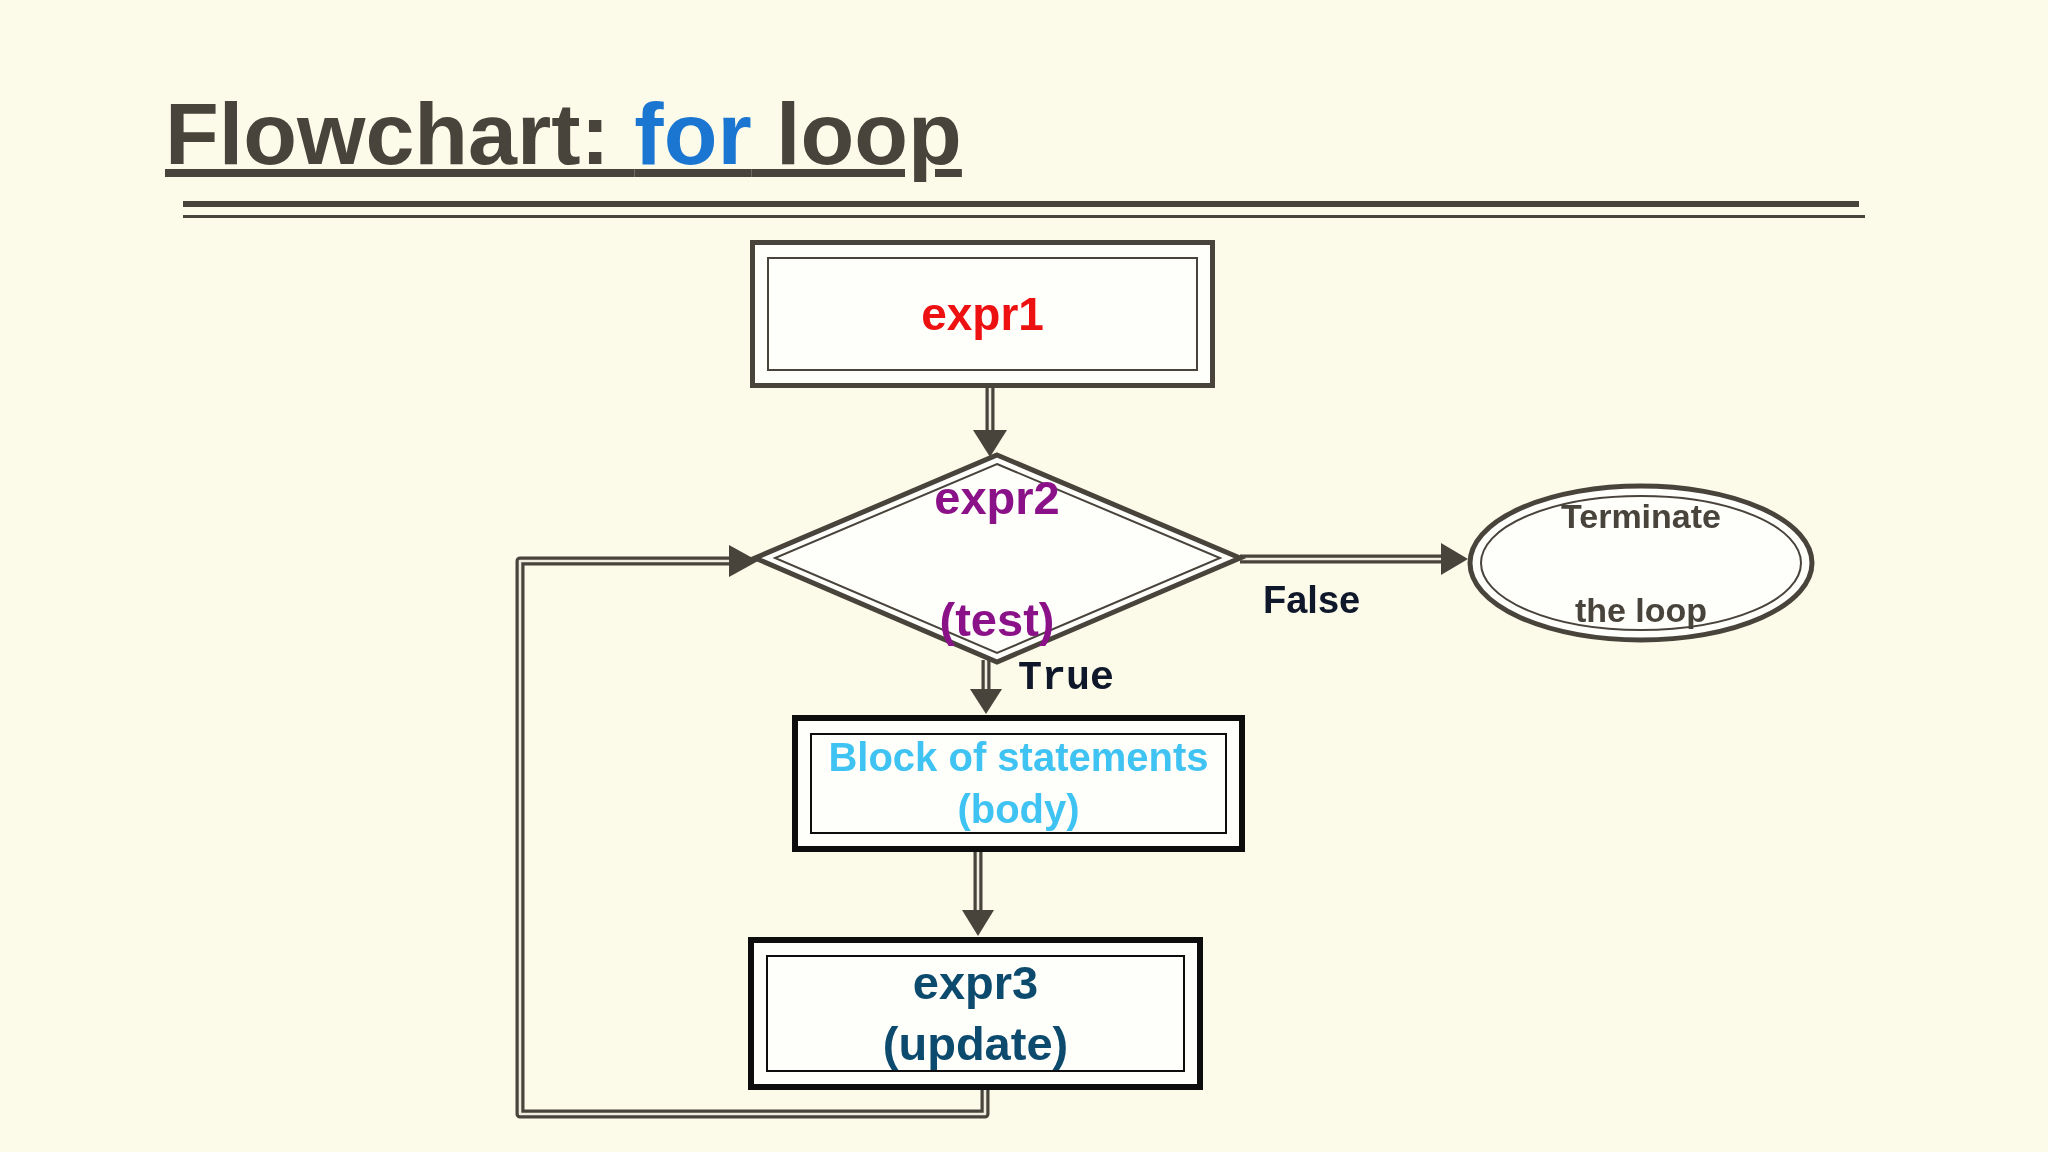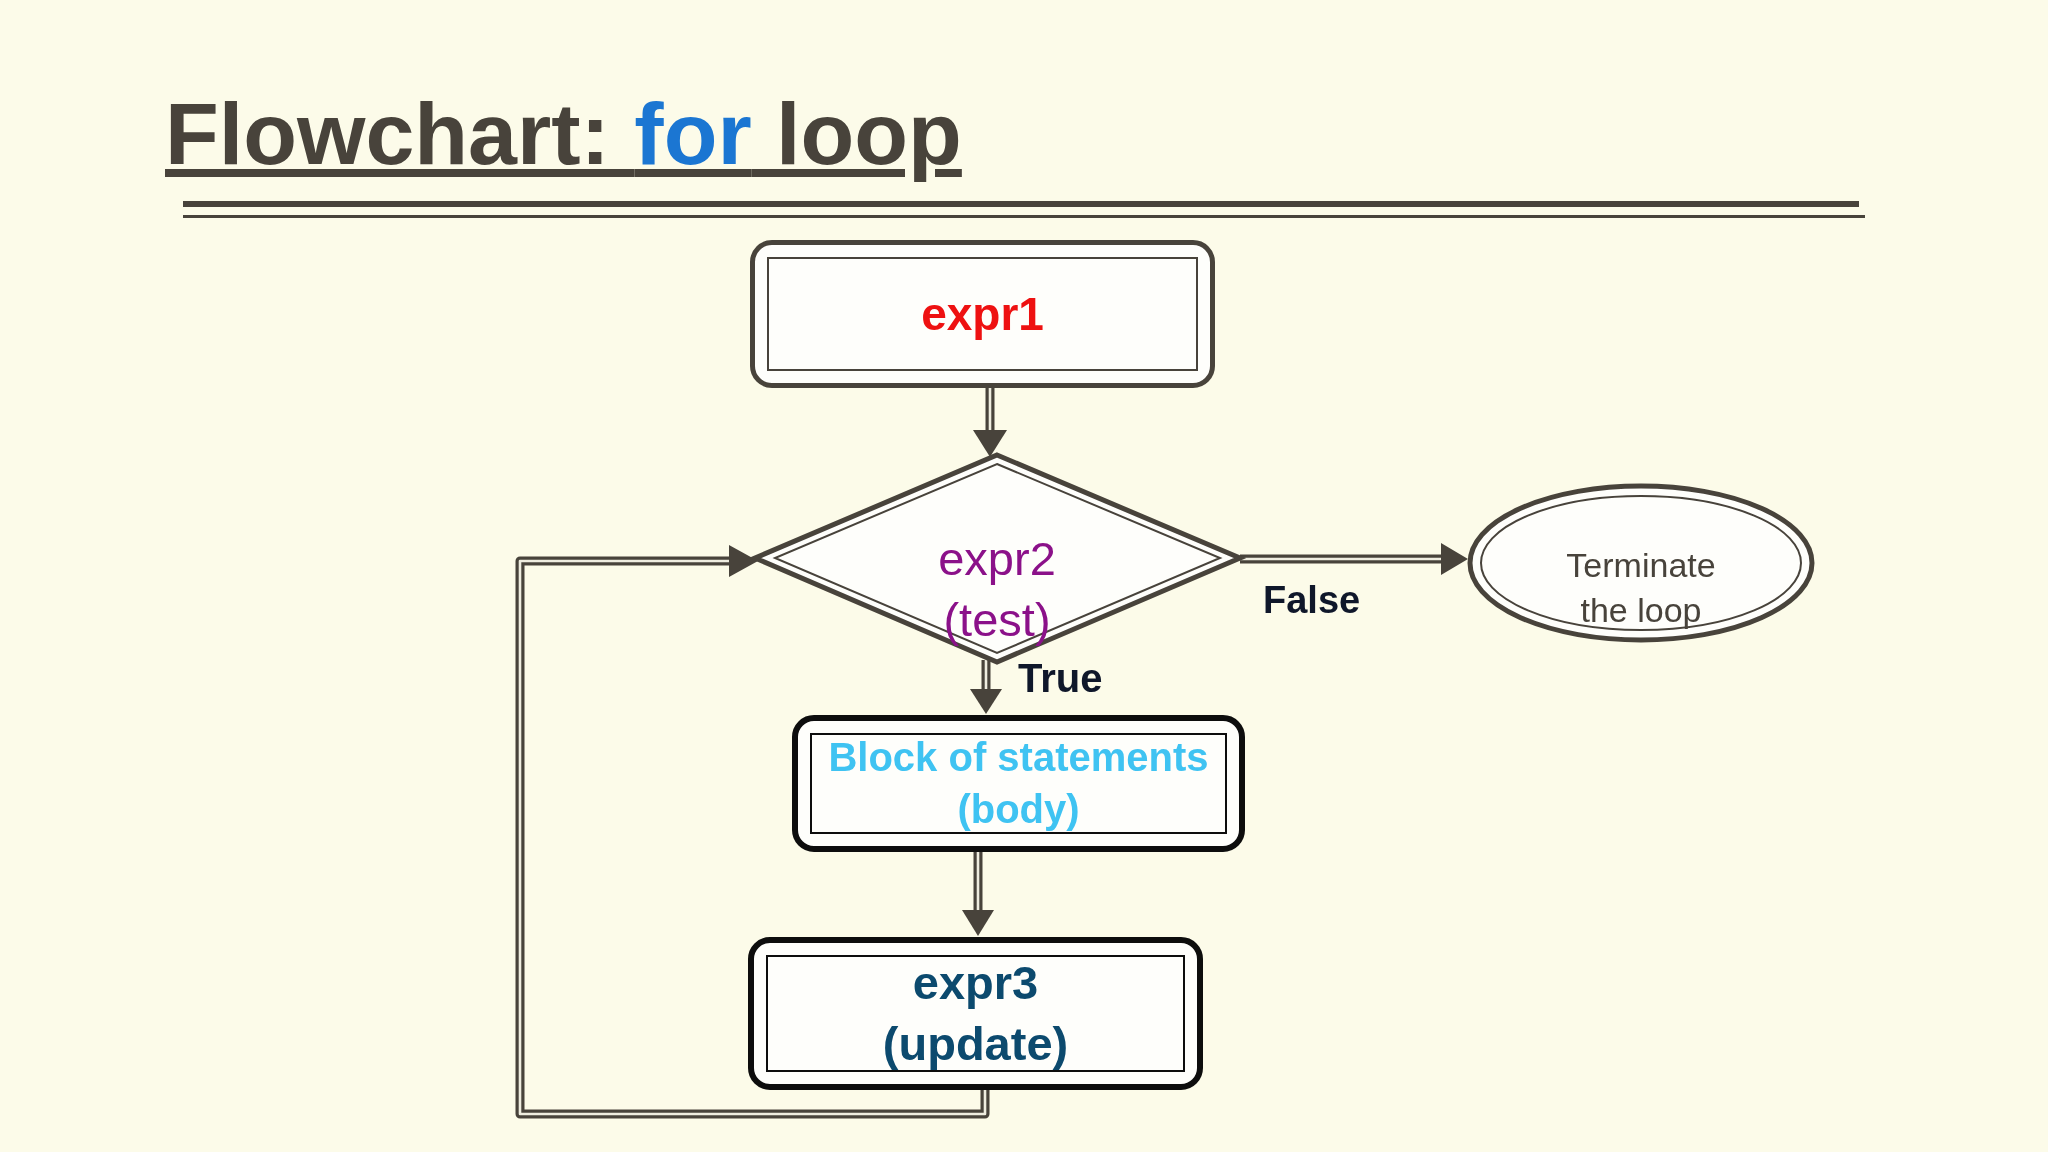--- a/index.html
+++ b/index.html
@@ -21,49 +21,48 @@
   #rule-thick{left:183px;top:201px;width:1676px;height:6px;}
   #rule-thin{left:183px;top:215px;width:1682px;height:2.5px;}
 
   
   #flow-svg{left:0;top:0;z-index:1;}
 
   
   .node-box{
     box-sizing:border-box;background:#FEFEFB;z-index:2;
     padding:12px;
-    border-radius:22px;
   }
   .node-box .inner{
     box-sizing:border-box;width:100%;height:100%;
     display:flex;flex-direction:column;align-items:center;justify-content:center;
     text-align:center;font-weight:bold;line-height:1.28;
   }
   .gray-border{border:5px solid #48433B;}
   .gray-border .inner{border:2px solid #48433B;}
   .black-border{border:6px solid #0D0D0D;}
   .black-border .inner{border:2.5px solid #0D0D0D;}
 
   #init-box{left:750px;top:240px;width:465px;height:148px;}
   #init-box .inner{font-size:46px;}
   #body-box{left:792px;top:715px;width:453px;height:137px;}
   #body-box .inner{font-size:40px;}
   #update-box{left:748px;top:937px;width:455px;height:153px;}
   #update-box .inner{font-size:47px;}
 
   
   .shape-label{
-    z-index:2;display:flex;flex-direction:column;align-items:center;justify-content:flex-end;
-    text-align:center;font-weight:normal;line-height:1.3;pointer-events:none;
+    z-index:2;display:flex;flex-direction:column;align-items:center;justify-content:space-between;
+    text-align:center;font-weight:bold;line-height:1.3;pointer-events:none;
   }
   #test-label{left:797px;top:467px;width:400px;height:183px;font-size:47px;}
   #terminate-label{left:1491px;top:494px;width:300px;height:139px;font-size:34px;color:#48433B;line-height:1.32;}
 
   .edge-label{z-index:2;font-weight:bold;color:#0f172a;white-space:nowrap;}
-  #true-label{left:1018px;top:656px;font-size:40px;}
+  #true-label{left:1018px;top:656px;font-size:40px;font-family:Liberation Mono, monospace;}
   #false-label{left:1263px;top:579px;font-size:38px;}
 </style>
 </head>
 <body>
 
 <div class="abs" id="title"><span>Flowchart: </span><span class="kw">for</span><span> loop</span></div>
 <div class="abs rule" id="rule-thick"></div>
 <div class="abs rule" id="rule-thin"></div>
 
 <svg class="abs" id="flow-svg" width="2048" height="1152" viewBox="0 0 2048 1152">

